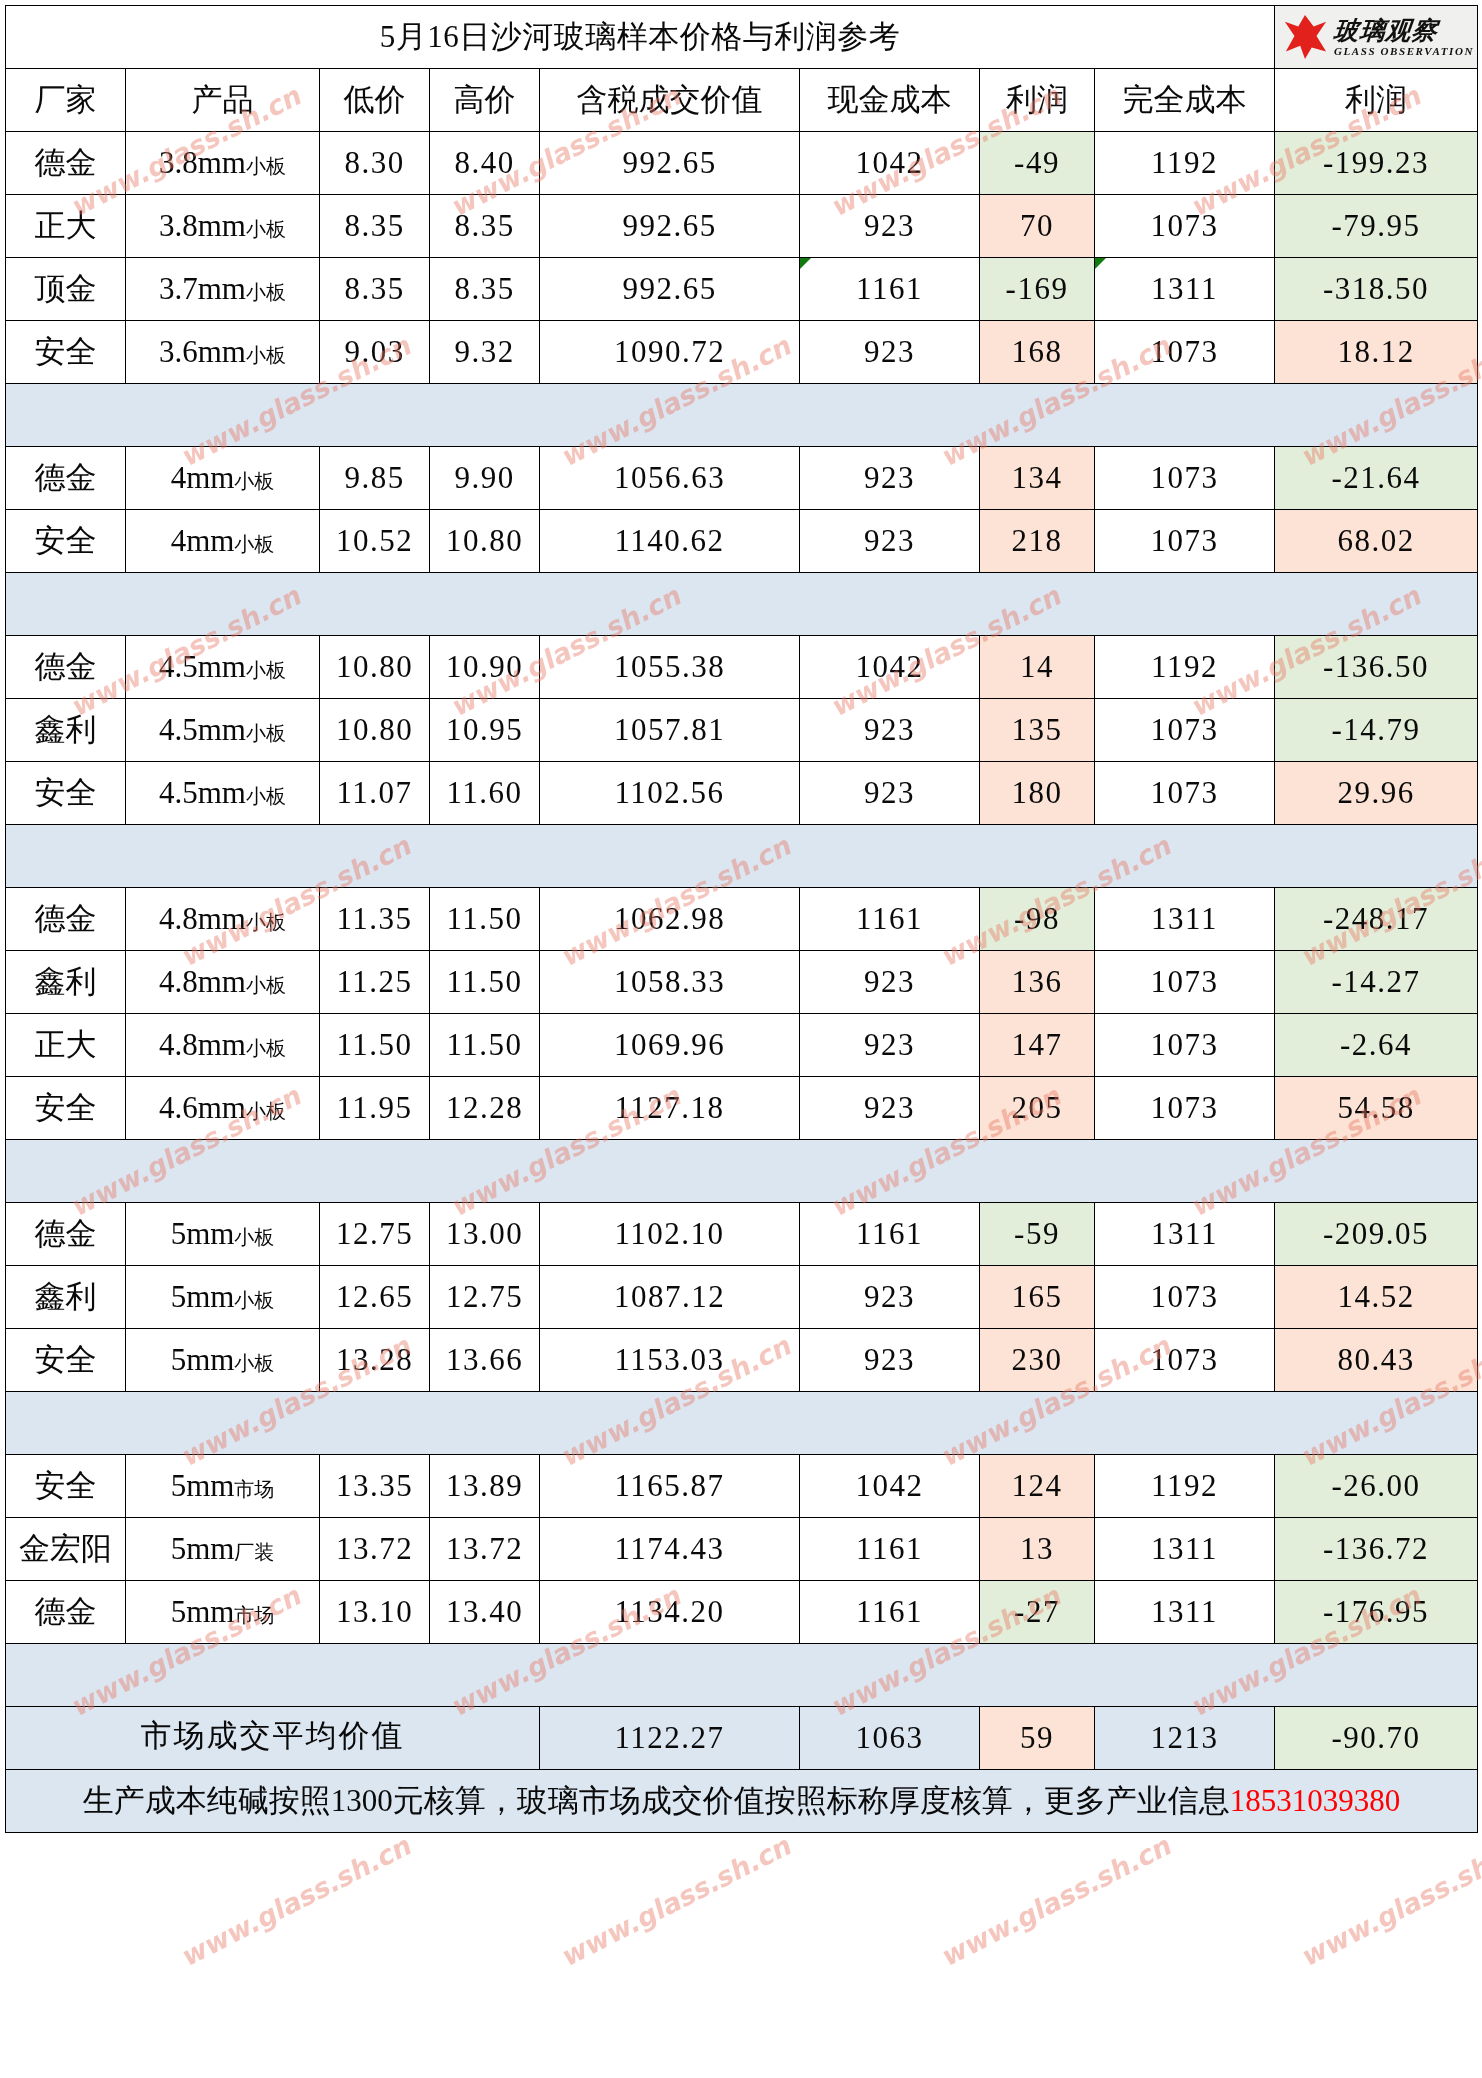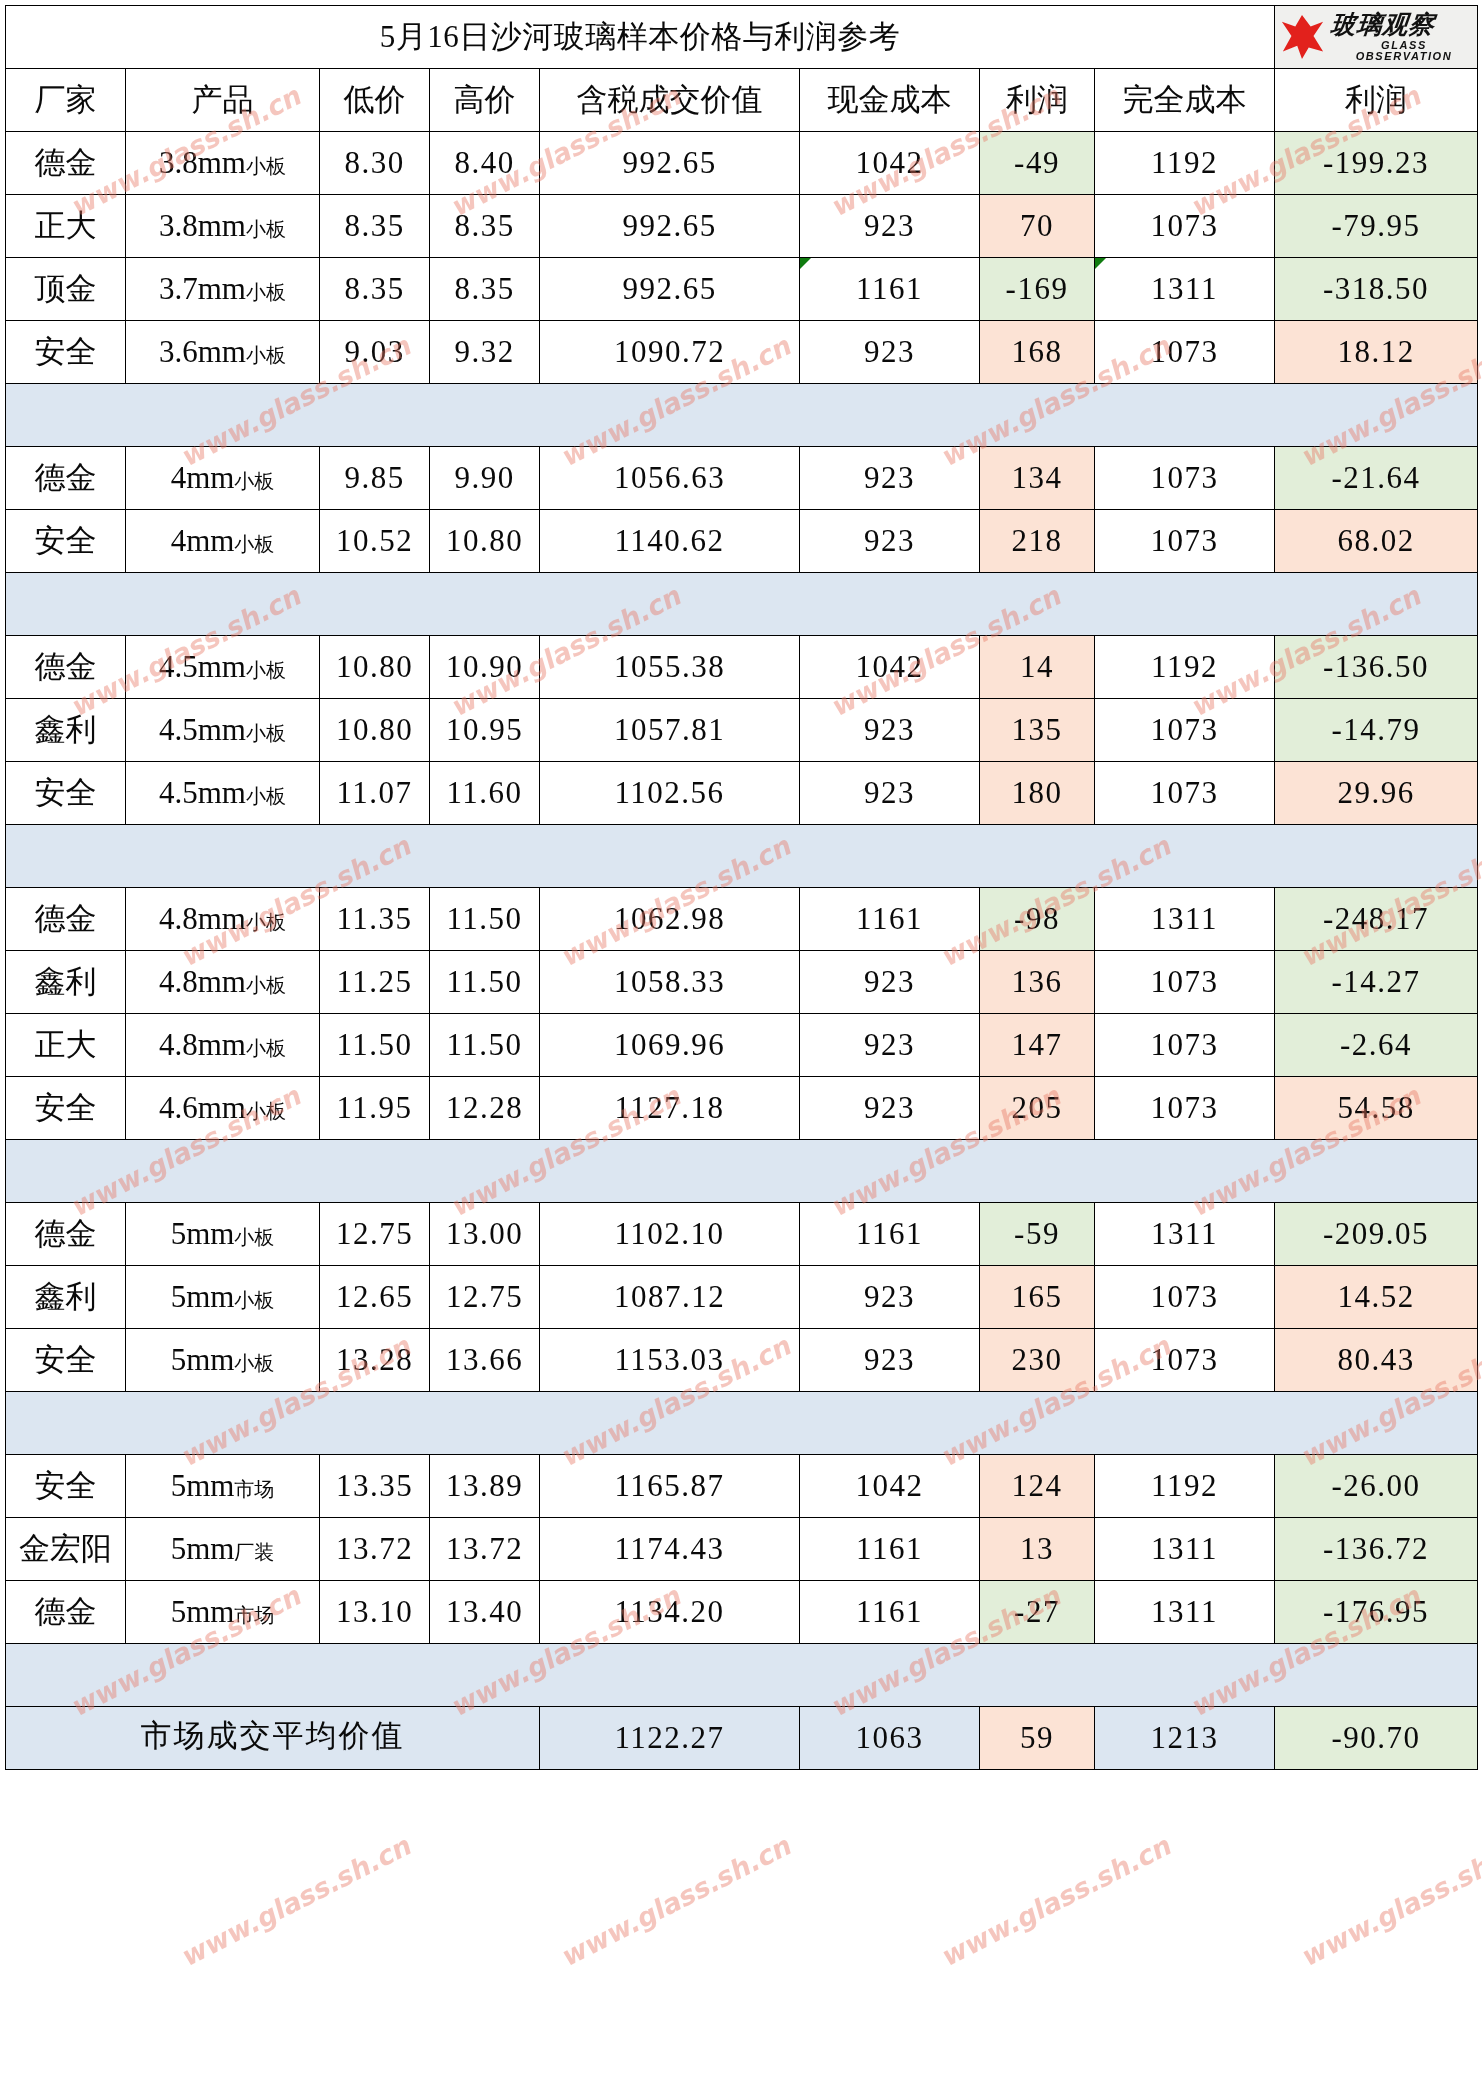--- a/index.html
+++ b/index.html
@@ -85,21 +85,21 @@
   .logo-cn {
     font-family: "DejaVu Sans", sans-serif;
     font-weight: bold;
     font-size: 25px;
     letter-spacing: 1px;
     color: #111;
     font-style: italic;
     transform: skewX(-6deg);
   }
   .logo-en {
-    font-family: Liberation Sans, sans-serif;
+    font-family: Liberation Serif, serif;
     font-weight: bold;
     font-size: 11px;
     letter-spacing: 1.6px;
     color: #111;
     font-style: italic;
     margin-top: 3px;
   }
 
   
   .head-row td {
@@ -449,20 +449,23 @@
         <tr class="spacer-row">
           <td colspan="9"></td>
         </tr>
         <tr class="summary-row">
           <td colspan="4" class="summary-label">市场成交平均价值</td>
           <td class="cell-num">1122.27</td>
           <td class="cell-num">1063</td>
           <td class="cell-num pos">59</td>
           <td class="cell-num">1213</td>
           <td class="cell-num neg">-90.70</td>
+        </tr>
+        <tr class="footer-row">
+          <td colspan="9"><span>生产成本纯碱按照1300元核算，玻璃市场成交价值按照标称厚度核算，更多产业信息</span><span class="footer-phone">18531039380</span></td>
         </tr>
       </tbody>
   </table>
 
   <div id="watermarks">
       <div class="wm" style="left: 60px; top: 130px;">www.glass.sh.cn</div>
       <div class="wm" style="left: 440px; top: 130px;">www.glass.sh.cn</div>
       <div class="wm" style="left: 820px; top: 130px;">www.glass.sh.cn</div>
       <div class="wm" style="left: 1180px; top: 130px;">www.glass.sh.cn</div>
       <div class="wm" style="left: 170px; top: 380px;">www.glass.sh.cn</div>

